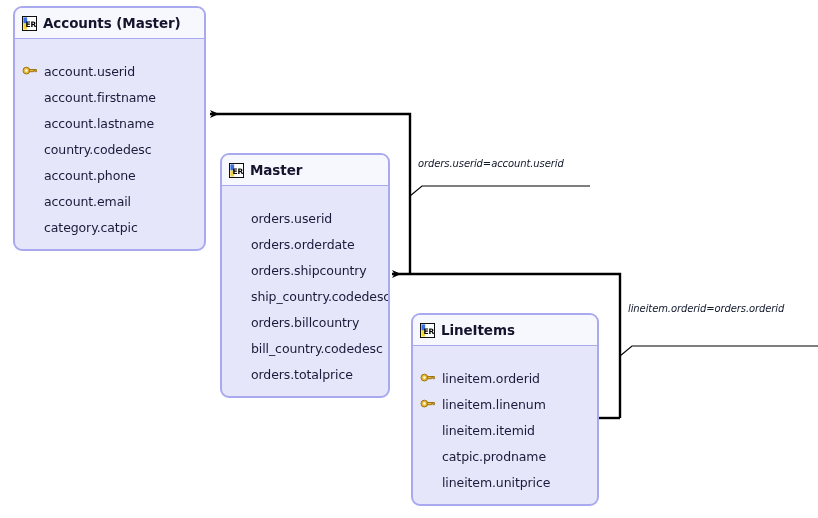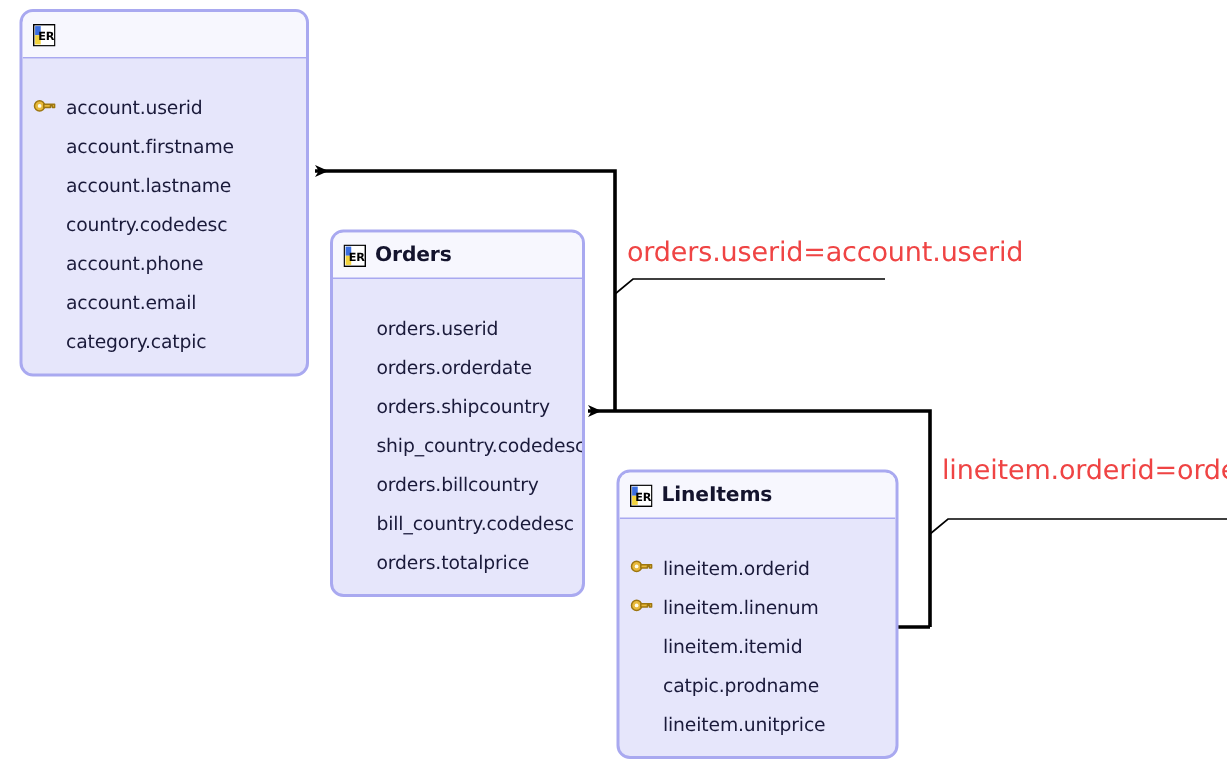--- a/index.html
+++ b/index.html
@@ -85,25 +85,26 @@
     height: 16px;
     margin-right: 6px;
     flex: 0 0 auto;
     display: block;
   }
   .key-slot.empty { visibility: hidden; }
 
   
   .rel-label {
     position: absolute;
-    font-size: 18px;
-    color: #ef4444;
+    font-size: 10px;
+    color: #0f172a;
     white-space: nowrap;
     letter-spacing: -0.1px;
     z-index: 6;
+    font-style: italic;
   }
 </style>
 </head>
 <body>
 
 <div id="canvas">
 
   <svg id="connectors" viewBox="0 0 818 518" xmlns="http://www.w3.org/2000/svg">
     <defs>
       <marker id="arrowLeft" markerWidth="10" markerHeight="10" refX="9" refY="4" orient="auto" markerUnits="userSpaceOnUse">
@@ -124,20 +125,21 @@
   </svg>
 
   <div class="entity" style="left:13px; top:6px; width:193px;">
     <div class="entity-header">
       <svg class="er-icon" viewBox="0 0 16 16">
         <rect x="0.5" y="0.5" width="15" height="15" fill="#ffffff" stroke="#000000" stroke-width="1"></rect>
         <rect x="1.5" y="1.5" width="4" height="6.5" fill="#3b6ee0"></rect>
         <rect x="1.5" y="8" width="4" height="6.5" fill="#f2d33c"></rect>
         <text x="9.5" y="11.4" font-family="DejaVu Sans, sans-serif" font-size="8" font-weight="bold" fill="#000000" text-anchor="middle">ER</text>
       </svg>
+      <span class="entity-title">Accounts (Master)</span>
     </div>
     <div class="entity-body">
 
       <div class="field-row">
         <svg class="key-slot" viewBox="0 0 16 16">
           <circle cx="4.4" cy="7.6" r="3.4" fill="#e8b93a" stroke="#9d7610" stroke-width="1"></circle>
           <circle cx="4.4" cy="7.6" r="1.25" fill="#fdfbe9"></circle>
           <path d="M7.2,6.5 L14.4,6.5 L14.4,8.7 L12.9,8.7 L12.9,7.5 L11.6,7.5 L11.6,8.7 L7.2,8.7 Z" fill="#e8b93a" stroke="#9d7610" stroke-width="1" stroke-linejoin="round"></path>
         </svg>
         <span class="field-label">account.userid</span>
@@ -177,21 +179,21 @@
   </div>
 
   <div class="entity" style="left:220px; top:153px; width:170px;">
     <div class="entity-header">
       <svg class="er-icon" viewBox="0 0 16 16">
         <rect x="0.5" y="0.5" width="15" height="15" fill="#ffffff" stroke="#000000" stroke-width="1"></rect>
         <rect x="1.5" y="1.5" width="4" height="6.5" fill="#3b6ee0"></rect>
         <rect x="1.5" y="8" width="4" height="6.5" fill="#f2d33c"></rect>
         <text x="9.5" y="11.4" font-family="DejaVu Sans, sans-serif" font-size="8" font-weight="bold" fill="#000000" text-anchor="middle">ER</text>
       </svg>
-      <span class="entity-title">Orders</span>
+      <span class="entity-title">Master</span>
     </div>
     <div class="entity-body">
 
 
       <div class="field-row">
         <span class="key-slot empty"></span>
         <span class="field-label">orders.userid</span>
       </div>
 
       <div class="field-row">

